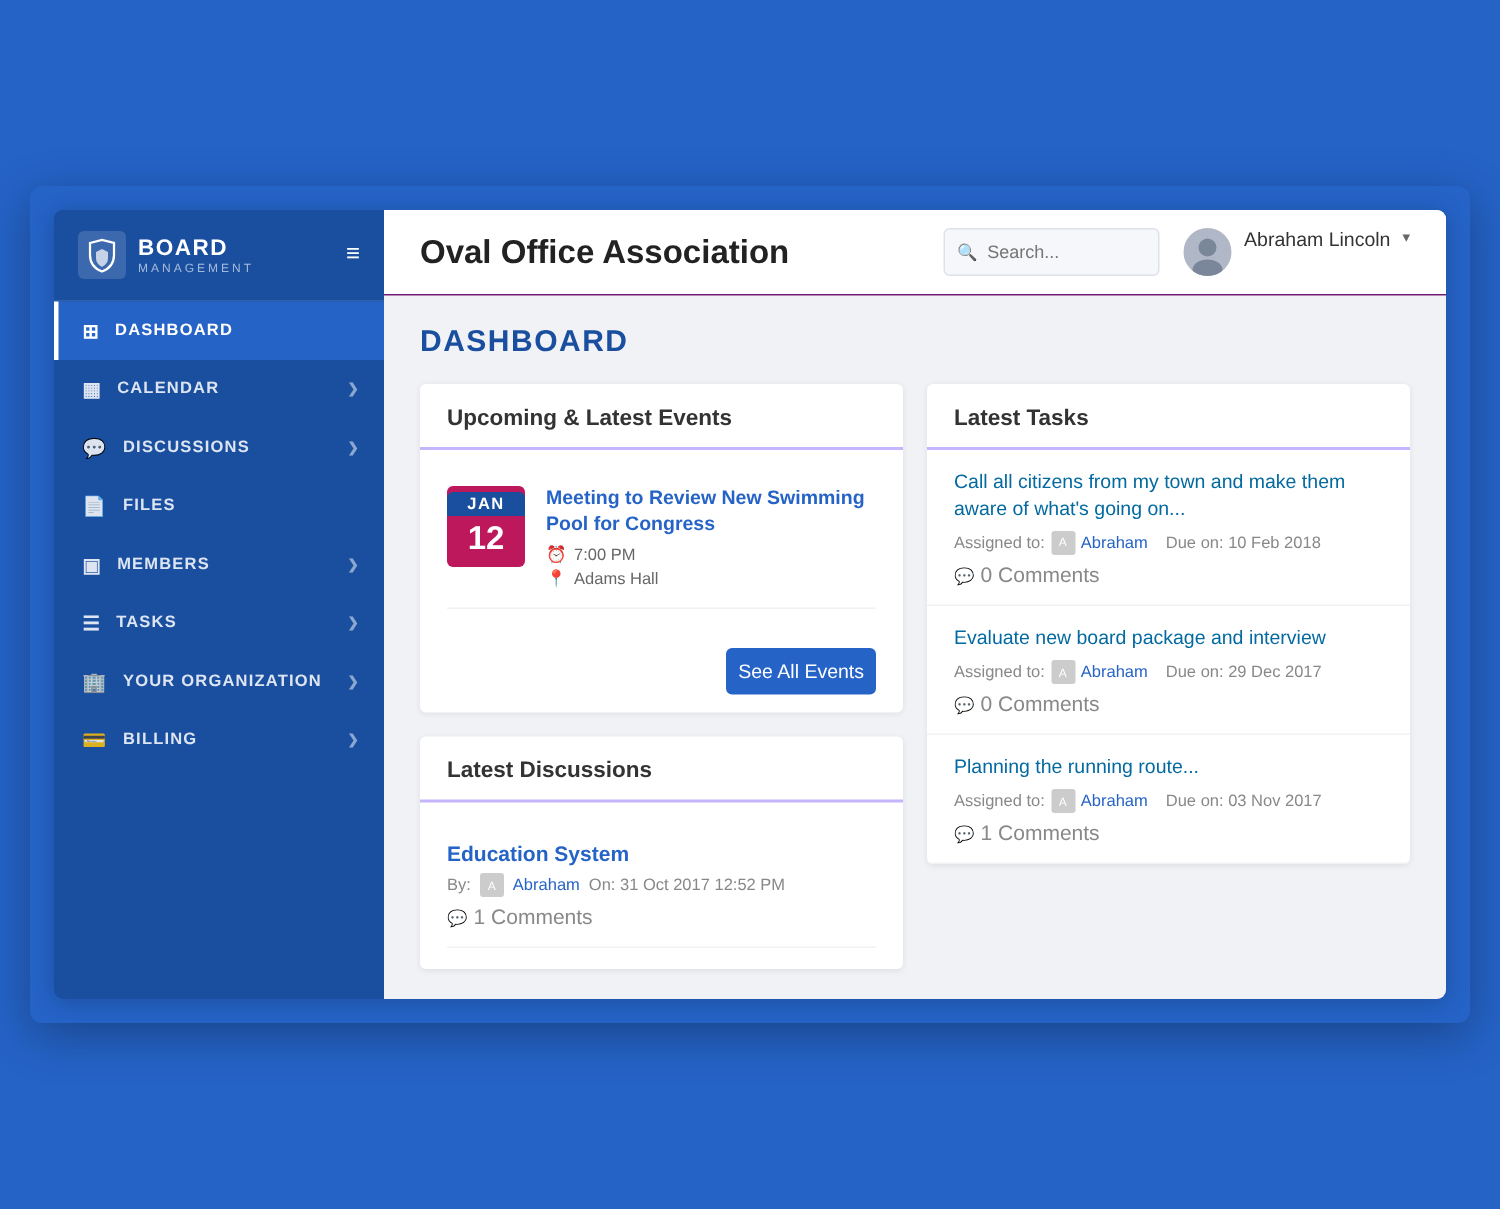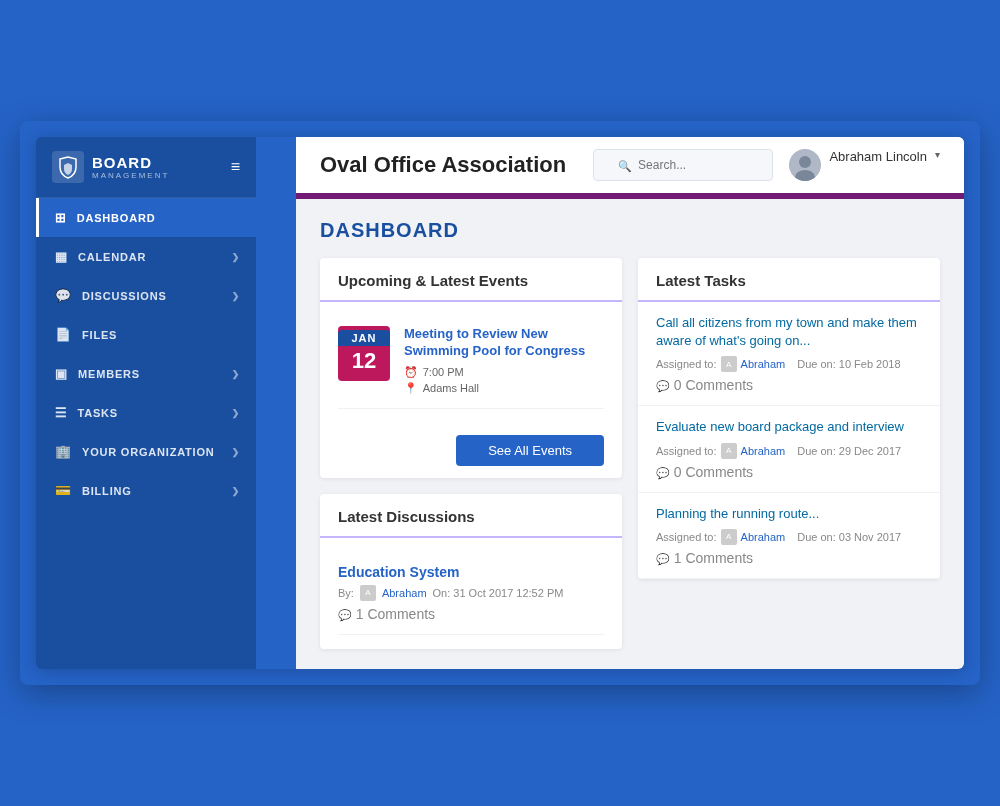--- a/index.html
+++ b/index.html
@@ -18,21 +18,20 @@
       padding: 16px;
       box-shadow: 0 8px 32px rgba(0,0,0,0.3);
       width: 960px;
       max-width: 100%;
     }
     .app-container {
       display: flex;
       border-radius: 6px;
       overflow: hidden;
       box-shadow: 0 2px 16px rgba(0,0,0,0.2);
-      gap: 40px;
     }
 
     
     .sidebar {
       width: 220px;
       background: #1a4fa0;
       flex-shrink: 0;
       display: flex;
       flex-direction: column;
     }
@@ -97,41 +96,41 @@
       flex-direction: column;
     }
 
     
     .top-bar {
       background: white;
       padding: 12px 24px;
       display: flex;
       align-items: center;
       justify-content: space-between;
-      border-bottom: 6px solid #701a75;
+      border-bottom: 1px solid #701a75;
     }
     .org-title {
       font-size: 22px;
       font-weight: 600;
       color: #222;
     }
     .top-bar-right {
       display: flex;
       align-items: center;
       gap: 16px;
     }
     .search-box {
       display: flex;
       align-items: center;
       background: #f5f7fa;
       border: 1px solid #dde2ea;
       border-radius: 4px;
-      padding: 6px 24px;
+      padding: 6px 8px;
       gap: 6px;
-      width: 180px;
+      width: 144px;
     }
     .search-box input {
       border: none;
       background: transparent;
       outline: none;
       font-size: 12px;
       color: #888;
       width: 100%;
     }
     .user-area {
@@ -249,21 +248,21 @@
     .see-all-btn {
       display: flex;
       justify-content: flex-end;
       padding: 12px 18px;
     }
     .btn-primary {
       background: #2563c7;
       color: white;
       border: none;
       border-radius: 4px;
-      padding: 8px 32px;
+      padding: 8px 8px;
       font-size: 13px;
       font-weight: 500;
       cursor: pointer;
     }
 
     
     .discussion-item {
       padding: 12px 0;
       border-bottom: 1px solid #f0f2f5;
     }

